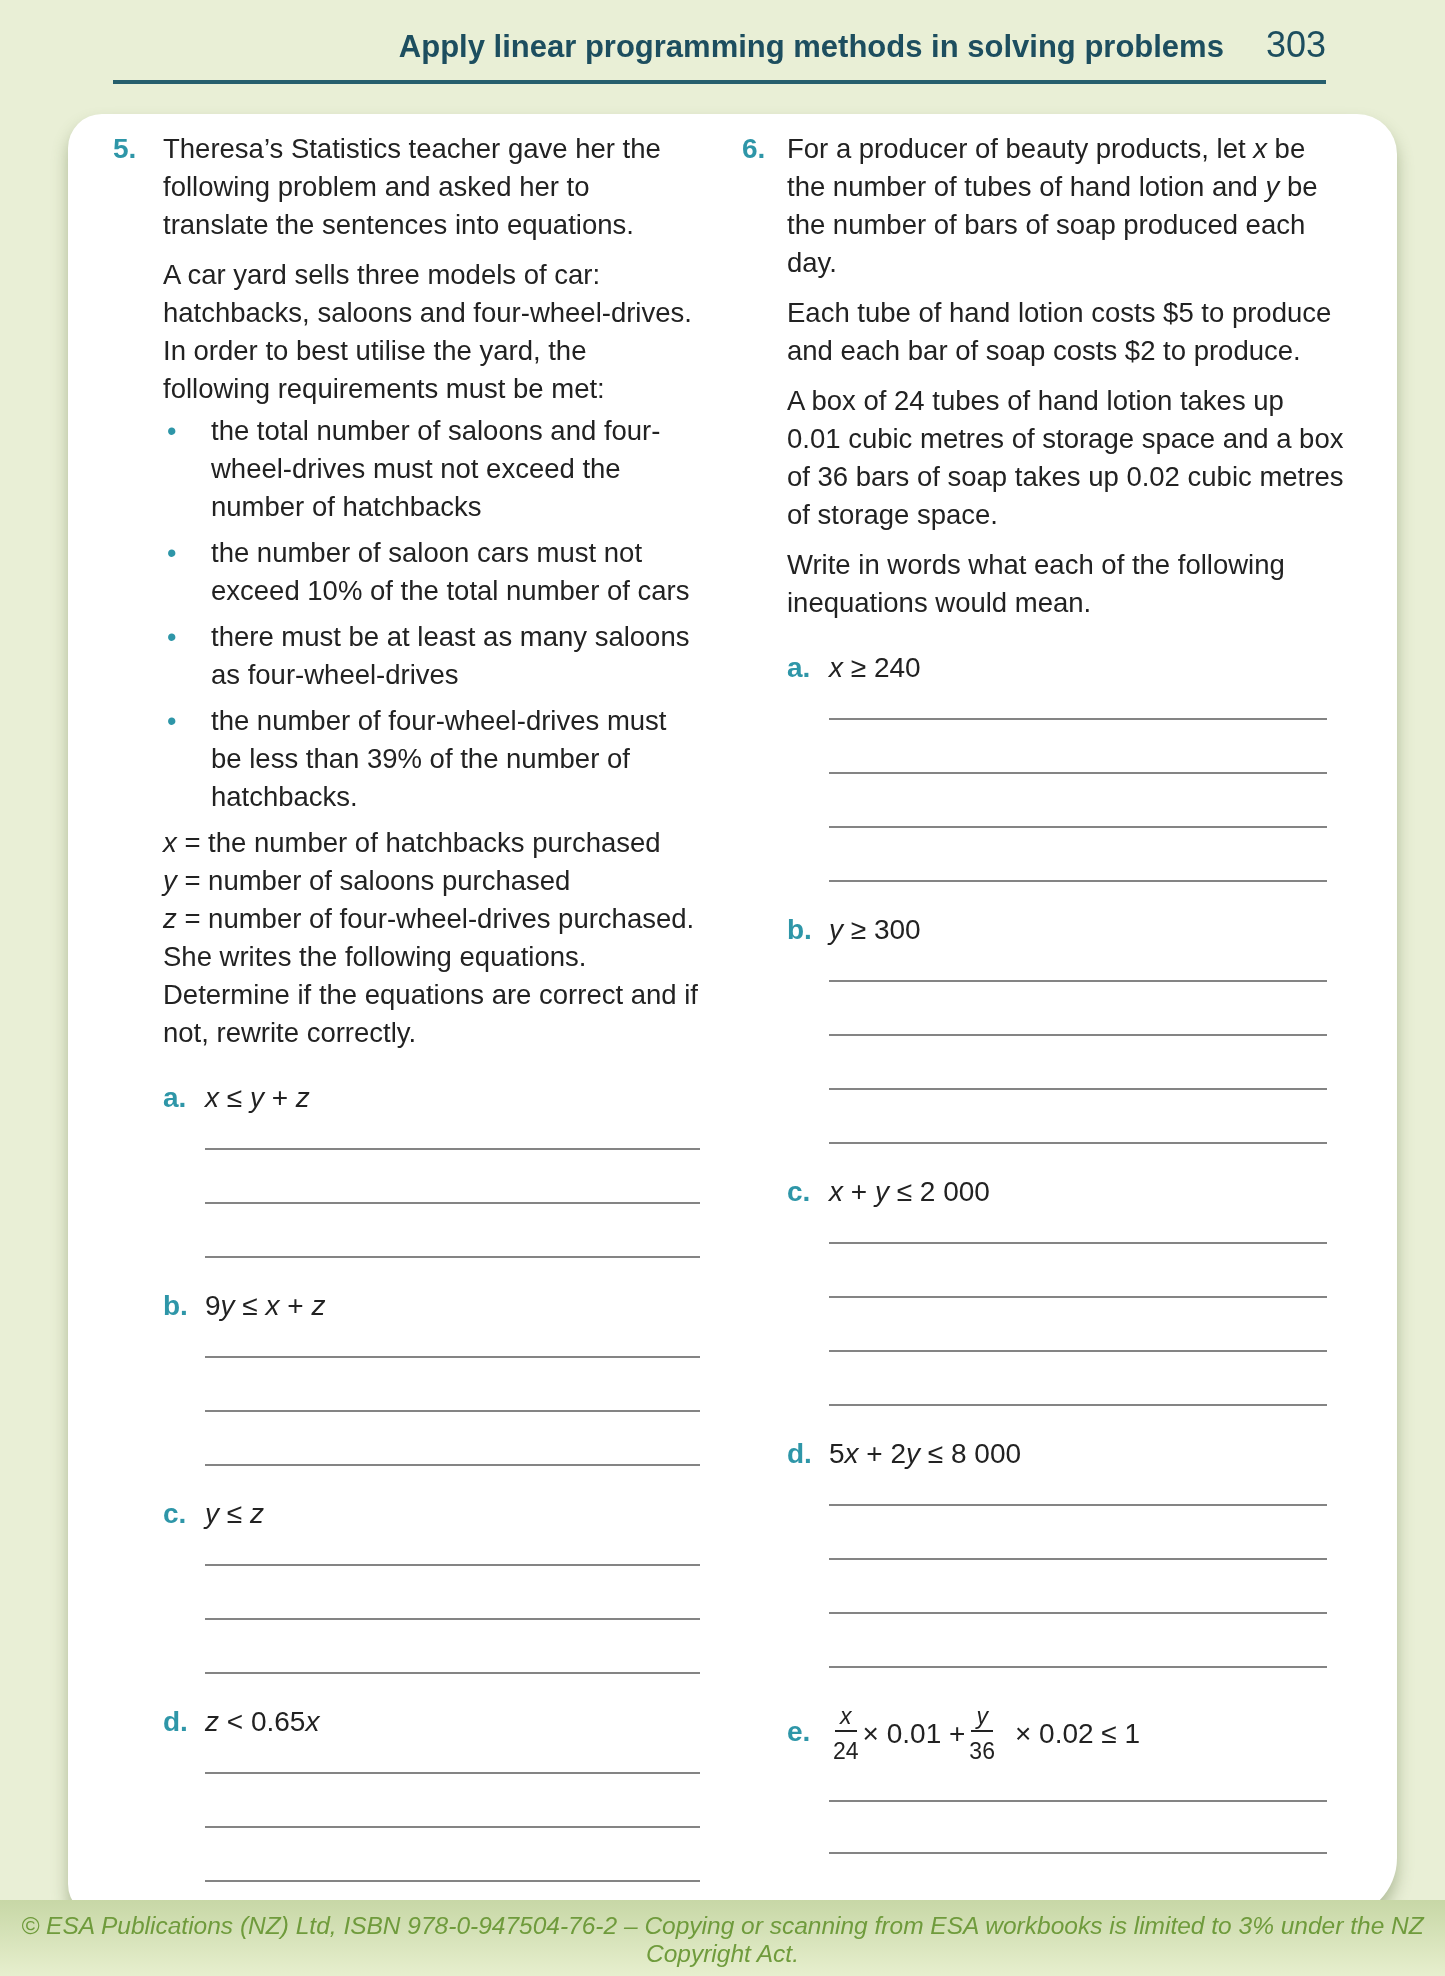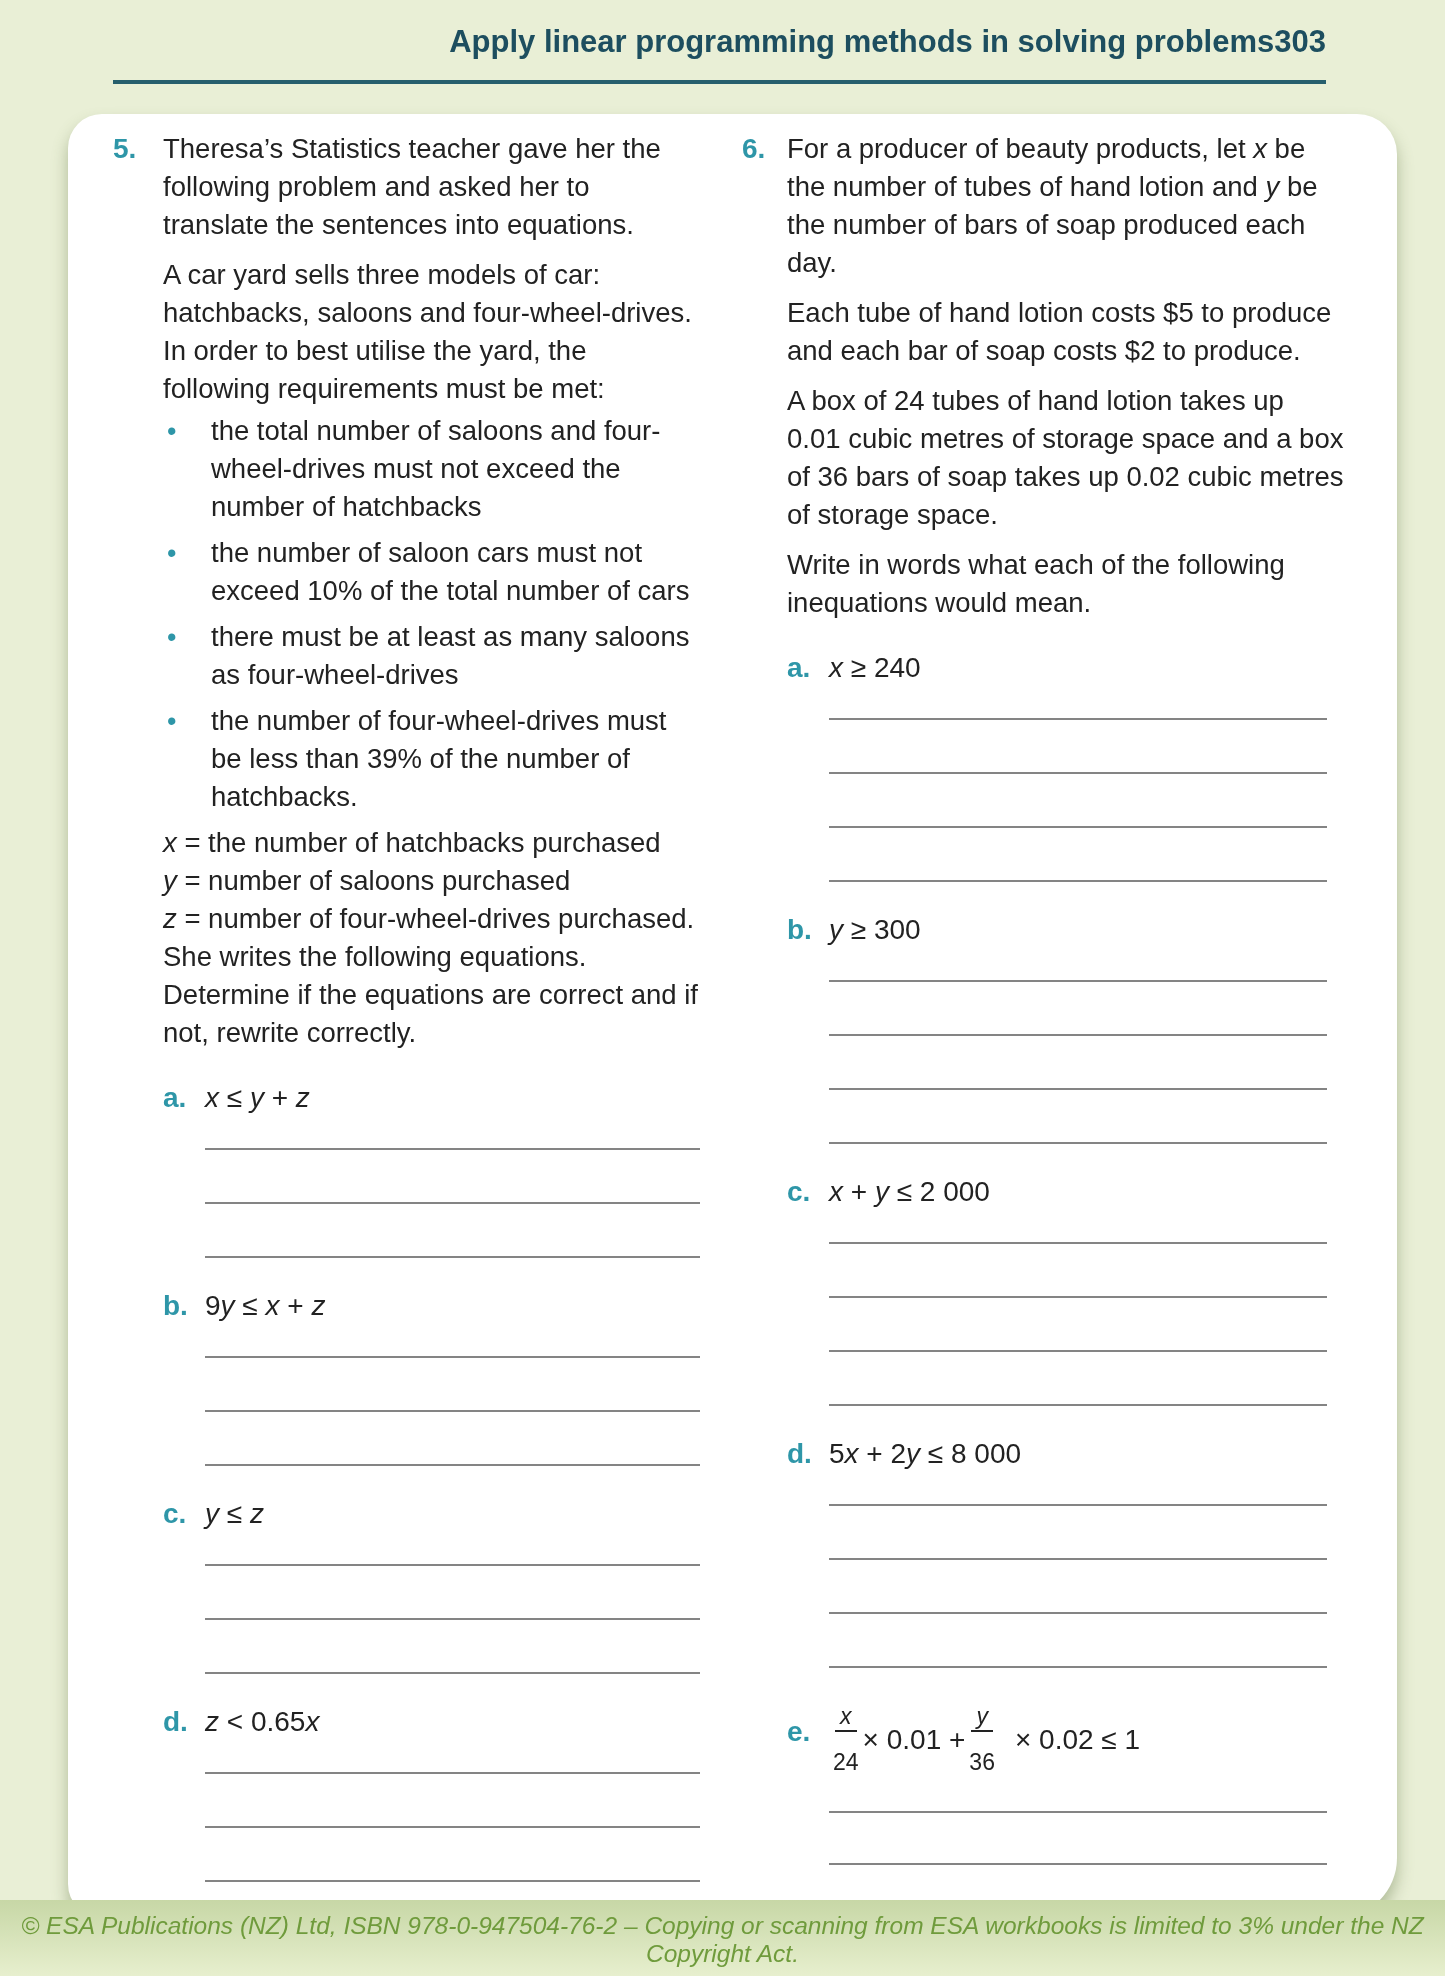--- a/index.html
+++ b/index.html
@@ -11,21 +11,21 @@
     color:#222;
   }
   .page{position:absolute;inset:0;}
   
   .header{
     position:absolute;top:24px;left:0;right:119px;
     display:flex;justify-content:flex-end;align-items:baseline;
     color:#1d4e5f;
   }
   .header .title{font-size:31px;font-weight:bold;}
-  .header .pagenum{font-size:31px;font-weight:bold;}
+  .header .pagenum{font-size:36px;font-weight:normal;margin-left:42px;}
   .rule{
     position:absolute;top:80px;left:113px;width:1213px;height:4px;
     background:#275f6d;
   }
   
   .card{
     position:absolute;left:68px;top:114px;width:1329px;height:1804px;
     background:#ffffff;
     border-radius:34px 40px 60px 34px;
     box-shadow:0 10px 16px rgba(100,120,70,.45);
@@ -60,21 +60,21 @@
   .ans.first{height:30px;}
   .col-left .ans{width:495px;}
   .col-right .ans{width:498px;}
   
   .frac-expr{display:inline-flex;align-items:center;font-size:28px;line-height:34px;padding:8px 0 6px 0;}
   .frac{
     display:inline-flex;flex-direction:column;align-items:center;
     font-size:23px;line-height:25px;margin:0 4px;
   }
   .frac .fnum{border-bottom:2px solid #222;padding:0 5px 1px 5px;}
-  .frac .fden{padding-top:18px;}
+  .frac .fden{padding-top:7px;}
   
   .footerband{
     position:absolute;left:0;bottom:0;width:100%;height:76px;
     background:linear-gradient(#c7d7a6,#e7efce);
   }
   .footertext{
     position:absolute;left:0;width:100%;top:12px;
     text-align:center;font-style:italic;font-size:24.5px;color:#6f9b3c;
   }
 </style>

